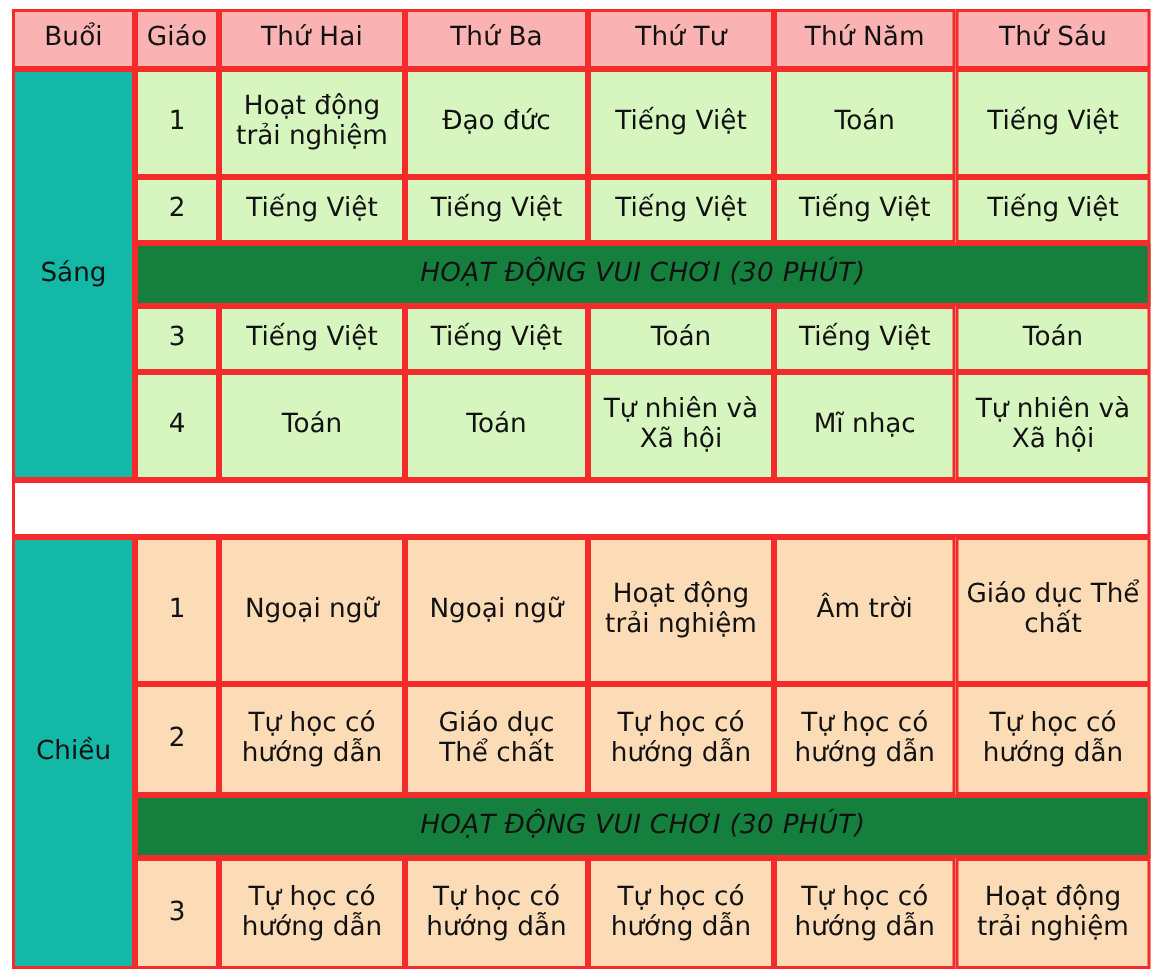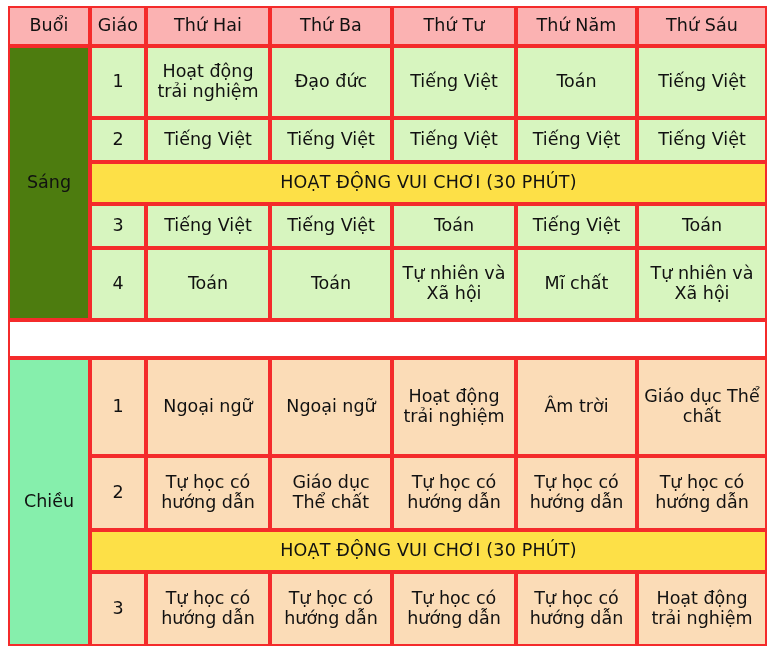--- a/index.html
+++ b/index.html
@@ -82,43 +82,44 @@
   thead th {
     background: #fbb2b2;
     font-weight: bold;
     font-size: 19px;
     height: 40px;
     letter-spacing: 0.1px;
   }
 
   
   td.session-morning {
-    background: #4d7c0f;
+    background: #14b8a6;
     font-weight: bold;
     font-size: 19px;
   }
   td.session-afternoon {
-    background: #86efac;
+    background: #14b8a6;
     font-weight: bold;
     font-size: 19px;
     margin-left: 28px;
   }
 
   
   td.cell-morning { background: #d7f5bf; }
   td.cell-afternoon { background: #fbdcb7; }
 
   td.period-num { font-size: 18px; }
 
   
   td.break-cell {
-    background: #fde047;
+    background: #15803d;
     font-size: 18px;
     height: 42px;
     letter-spacing: 0.2px;
+    font-style: italic;
   }
 
   
   tr.spacer-row td {
     background: #ffffff;
     height: 38px;
     border-left: 2px solid #f42b2b;
     border-right: 2px solid #f42b2b;
     border-top: 2px solid #f42b2b;
     border-bottom: 2px solid #f42b2b;
@@ -201,21 +202,21 @@
         <td class="cell-morning">Toán</td>
         <td class="cell-morning">Tiếng Việt</td>
         <td class="cell-morning">Toán</td>
       </tr>
 
       <tr class="r-tall">
         <td class="cell-morning period-num">4</td>
         <td class="cell-morning">Toán</td>
         <td class="cell-morning">Toán</td>
         <td class="cell-morning">Tự nhiên và Xã hội</td>
-        <td class="cell-morning">Mĩ chất</td>
+        <td class="cell-morning">Mĩ nhạc</td>
         <td class="cell-morning">Tự nhiên và Xã hội</td>
       </tr>
 
       <tr class="spacer-row">
         <td colspan="7"></td>
       </tr>
 
       <tr class="r-p1pm">
         <td class="session-afternoon" rowspan="4">Chiều</td>
         <td class="cell-afternoon period-num">1</td>

